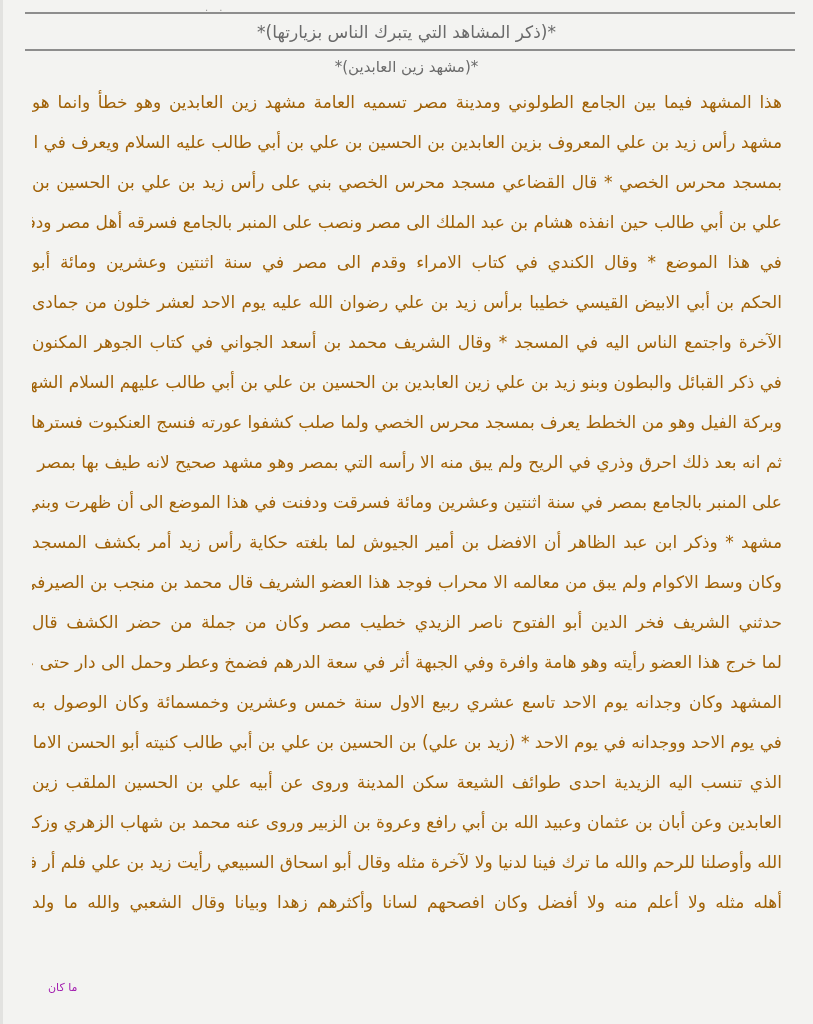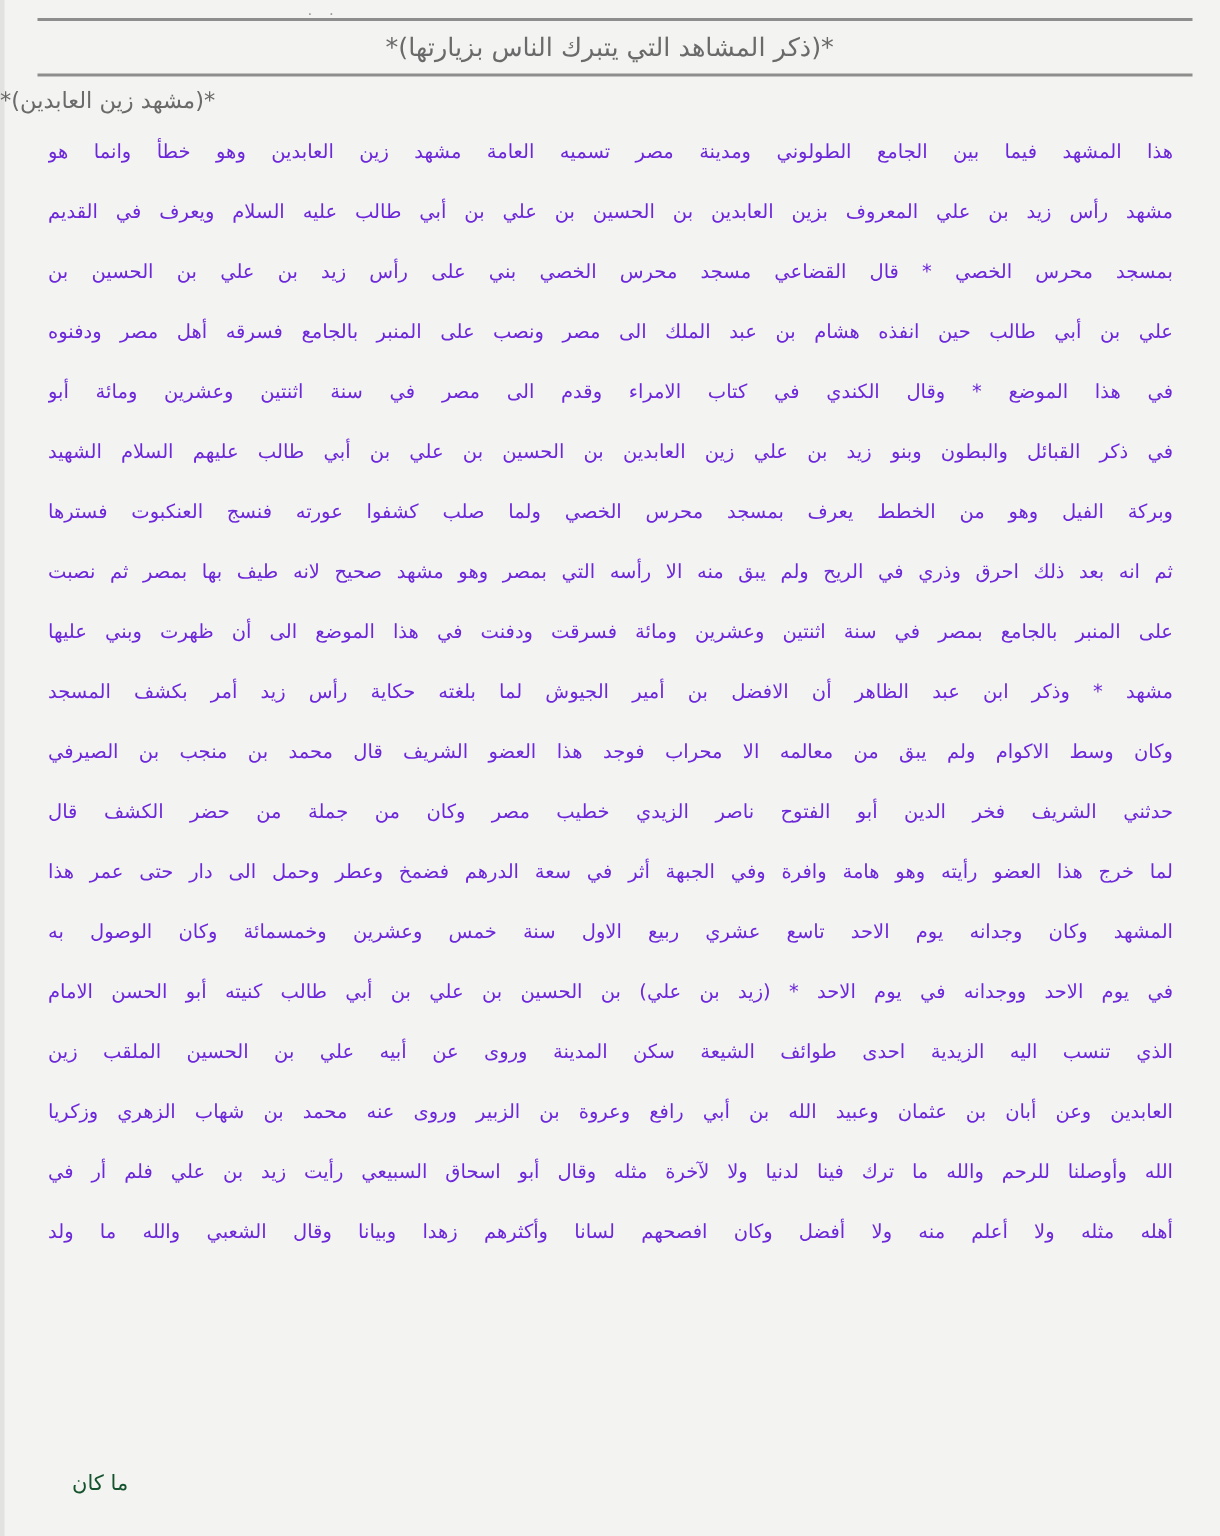--- a/index.html
+++ b/index.html
@@ -45,52 +45,52 @@
       direction: rtl;
       font-family: "DejaVu Sans", sans-serif;
       font-size: 17px;
       color: #6a6a6a;
       line-height: 28px;
     }
     .title-sub {
       position: absolute;
       top: 56px;
       left: 0; width: 813px;
-      text-align: left;
+      text-align: center;
       direction: rtl;
       font-size: 15px;
       color: #6a6a6a;
       line-height: 22px;
     }
     .body-text {
       position: absolute;
       top: 82px;
       left: 32px;
       width: 750px;
       direction: rtl;
     }
     .line {
       display: block;
       height: 40px;
       line-height: 40px;
-      font-size: 13px;
+      font-size: 17px;
       white-space: nowrap;
       overflow: hidden;
       text-align: justify;
       text-align-last: justify;
-      color: #6d28d9;
+      color: #a16207;
       font-family: "DejaVu Sans", sans-serif;
     }
     .signature {
       position: absolute;
       top: 981px;
       left: 48px;
       direction: rtl;
-      font-size: 14px;
-      color: #14532d;
+      font-size: 11px;
+      color: #a21caf;
     }
     .left-edge {
       position: absolute;
       left: 0; top: 0;
       width: 3px; height: 1024px;
       background: #e2e2e0;
     }
   </style>
 </head>
 <body>
@@ -104,20 +104,22 @@
   <div class="rule r2"></div>
 
   <div class="title-sub">*(مشهد زين العابدين)*</div>
 
   <div class="body-text">
     <span class="line">هذا المشهد فيما بين الجامع الطولوني ومدينة مصر تسميه العامة مشهد زين العابدين وهو خطأ وانما هو</span>
     <span class="line">مشهد رأس زيد بن علي المعروف بزين العابدين بن الحسين بن علي بن أبي طالب عليه السلام ويعرف في القديم</span>
     <span class="line">بمسجد محرس الخصي * قال القضاعي مسجد محرس الخصي بني على رأس زيد بن علي بن الحسين بن</span>
     <span class="line">علي بن أبي طالب حين انفذه هشام بن عبد الملك الى مصر ونصب على المنبر بالجامع فسرقه أهل مصر ودفنوه</span>
     <span class="line">في هذا الموضع * وقال الكندي في كتاب الامراء وقدم الى مصر في سنة اثنتين وعشرين ومائة أبو</span>
+    <span class="line">الحكم بن أبي الابيض القيسي خطيبا برأس زيد بن علي رضوان الله عليه يوم الاحد لعشر خلون من جمادى</span>
+    <span class="line">الآخرة واجتمع الناس اليه في المسجد * وقال الشريف محمد بن أسعد الجواني في كتاب الجوهر المكنون</span>
     <span class="line">في ذكر القبائل والبطون وبنو زيد بن علي زين العابدين بن الحسين بن علي بن أبي طالب عليهم السلام الشهيد</span>
     <span class="line">وبركة الفيل وهو من الخطط يعرف بمسجد محرس الخصي ولما صلب كشفوا عورته فنسج العنكبوت فسترها</span>
     <span class="line">ثم انه بعد ذلك احرق وذري في الريح ولم يبق منه الا رأسه التي بمصر وهو مشهد صحيح لانه طيف بها بمصر ثم نصبت</span>
     <span class="line">على المنبر بالجامع بمصر في سنة اثنتين وعشرين ومائة فسرقت ودفنت في هذا الموضع الى أن ظهرت وبني عليها</span>
     <span class="line">مشهد * وذكر ابن عبد الظاهر أن الافضل بن أمير الجيوش لما بلغته حكاية رأس زيد أمر بكشف المسجد</span>
     <span class="line">وكان وسط الاكوام ولم يبق من معالمه الا محراب فوجد هذا العضو الشريف قال محمد بن منجب بن الصيرفي</span>
     <span class="line">حدثني الشريف فخر الدين أبو الفتوح ناصر الزيدي خطيب مصر وكان من جملة من حضر الكشف قال</span>
     <span class="line">لما خرج هذا العضو رأيته وهو هامة وافرة وفي الجبهة أثر في سعة الدرهم فضمخ وعطر وحمل الى دار حتى عمر هذا</span>
     <span class="line">المشهد وكان وجدانه يوم الاحد تاسع عشري ربيع الاول سنة خمس وعشرين وخمسمائة وكان الوصول به</span>
     <span class="line">في يوم الاحد ووجدانه في يوم الاحد * (زيد بن علي) بن الحسين بن علي بن أبي طالب كنيته أبو الحسن الامام</span>

